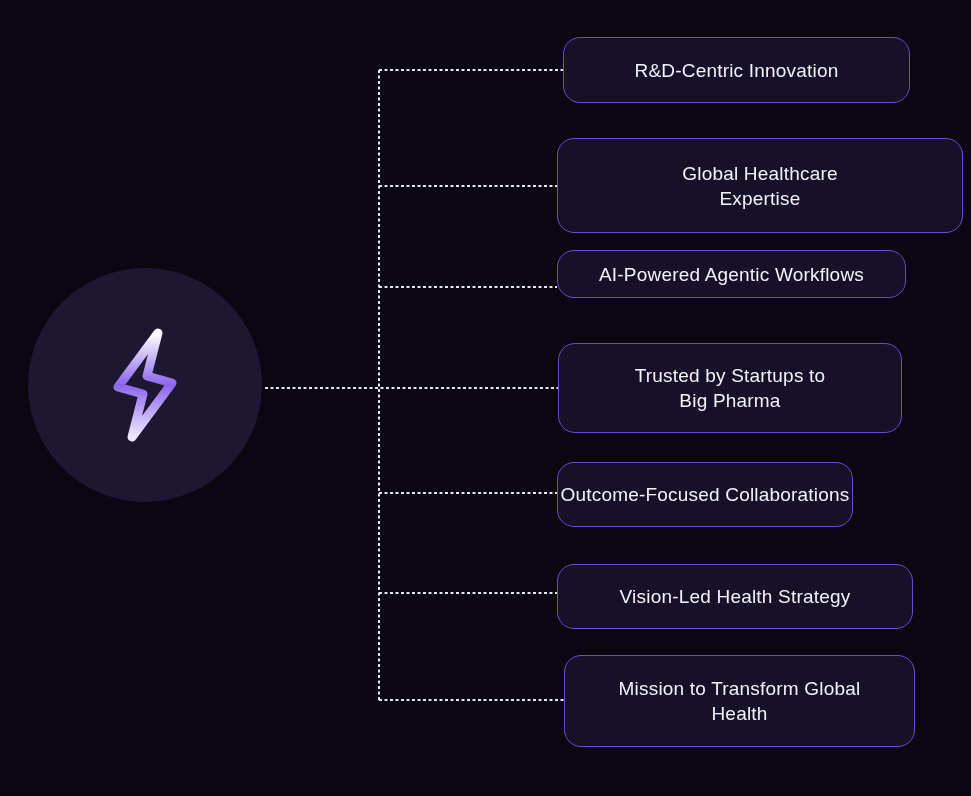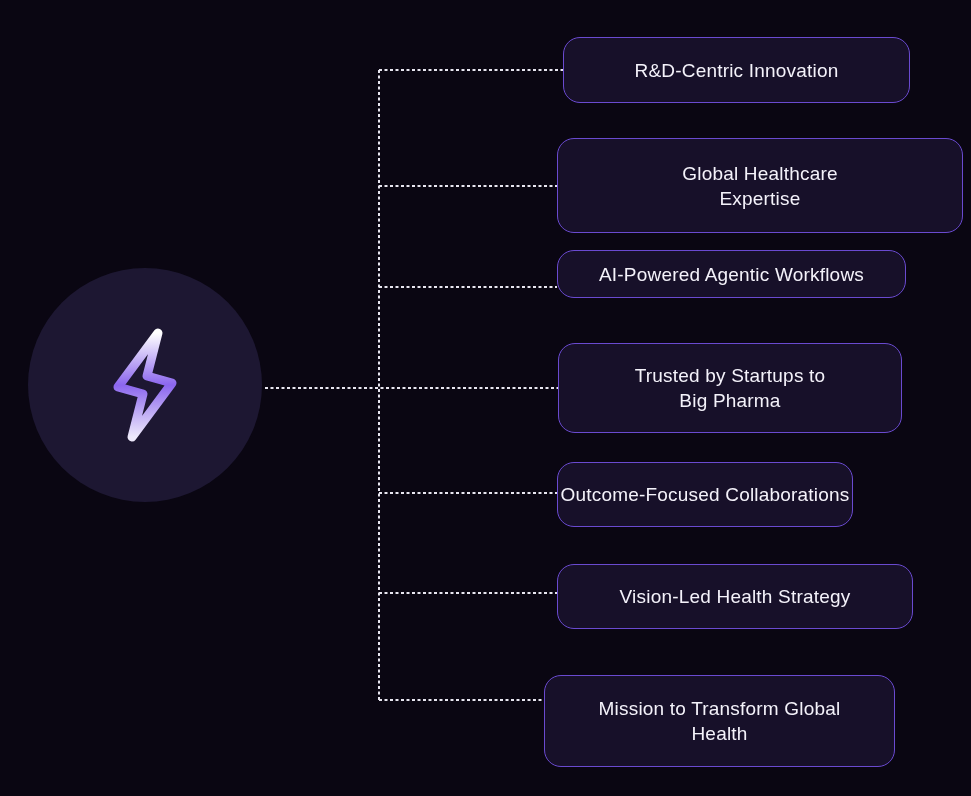--- a/index.html
+++ b/index.html
@@ -108,17 +108,17 @@
   </div>
 
   <div class="node" style="left:557px;top:462px;width:296px;height:65px;">
     <span>Outcome-Focused Collaborations</span>
   </div>
 
   <div class="node" style="left:557px;top:564px;width:356px;height:65px;">
     <span>Vision-Led Health Strategy</span>
   </div>
 
-  <div class="node" style="left:544px;top:655px;width:351px;height:92px;margin-top:20px;">
+  <div class="node" style="left:564px;top:655px;width:351px;height:92px;">
     <span style="max-width:260px;">Mission to Transform Global Health</span>
   </div>
 
 </div>
 
 </body></html>

